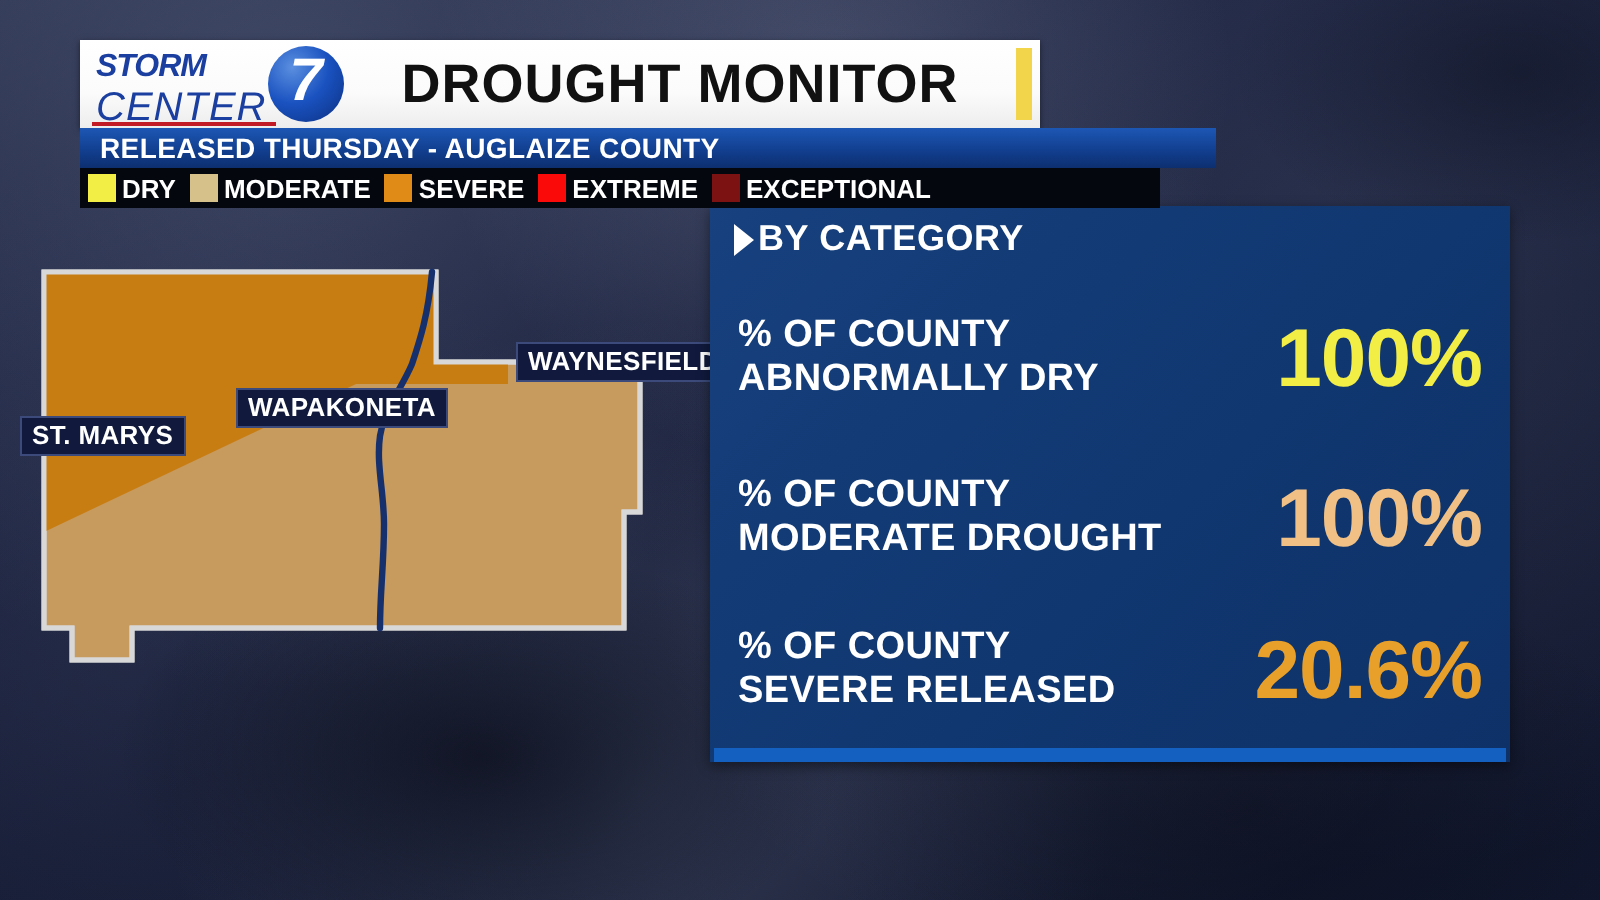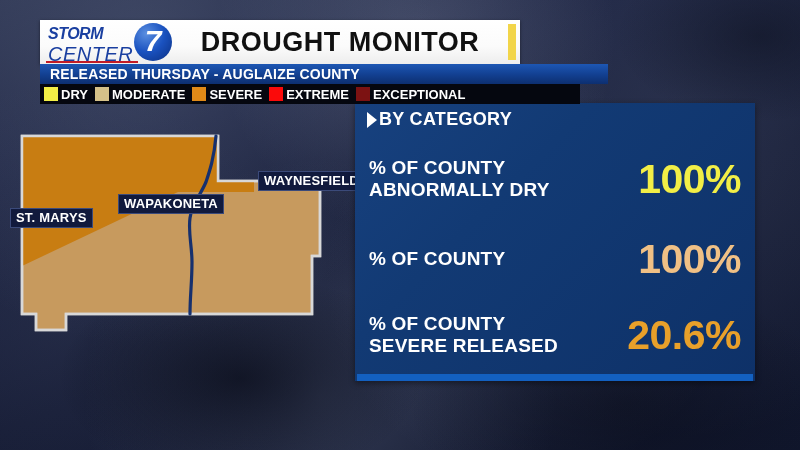--- a/index.html
+++ b/index.html
@@ -267,20 +267,21 @@
       <div class="stat-label">
         <div>% OF COUNTY</div>
         <div>ABNORMALLY DRY</div>
       </div>
       <div class="stat-value" style="color:#f2ee46;">100%</div>
     </div>
 
     <div class="stat-row r2">
       <div class="stat-label">
         <div>% OF COUNTY</div>
+        <div>MODERATE DROUGHT</div>
       </div>
       <div class="stat-value" style="color:#f0c085;">100%</div>
     </div>
 
     <div class="stat-row r3">
       <div class="stat-label">
         <div>% OF COUNTY</div>
         <div>SEVERE RELEASED</div>
       </div>
       <div class="stat-value" style="color:#e8a02a;">20.6%</div>

